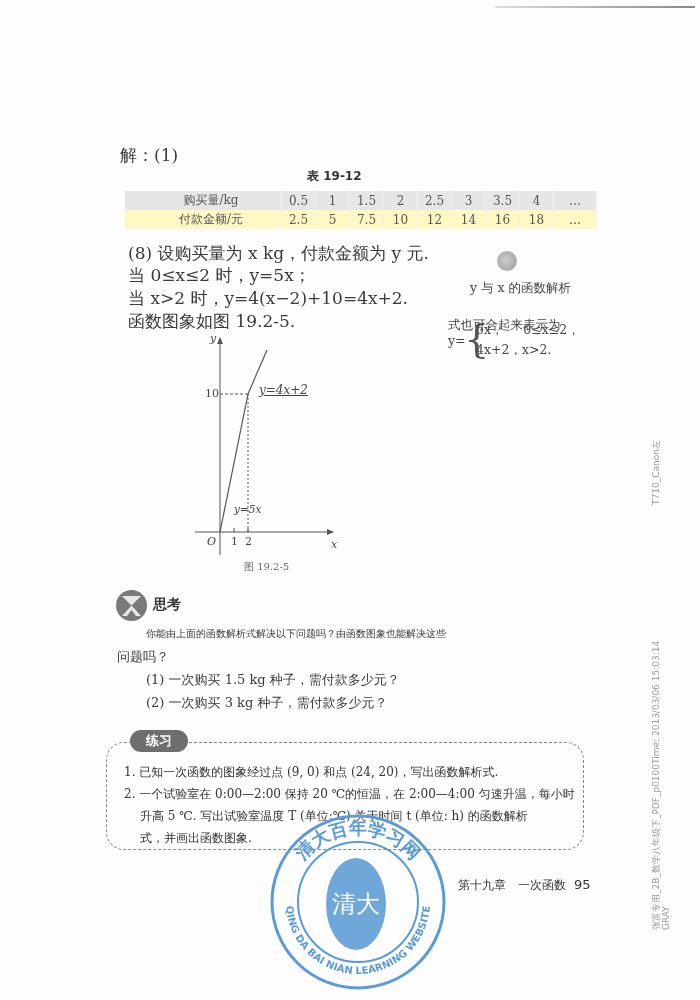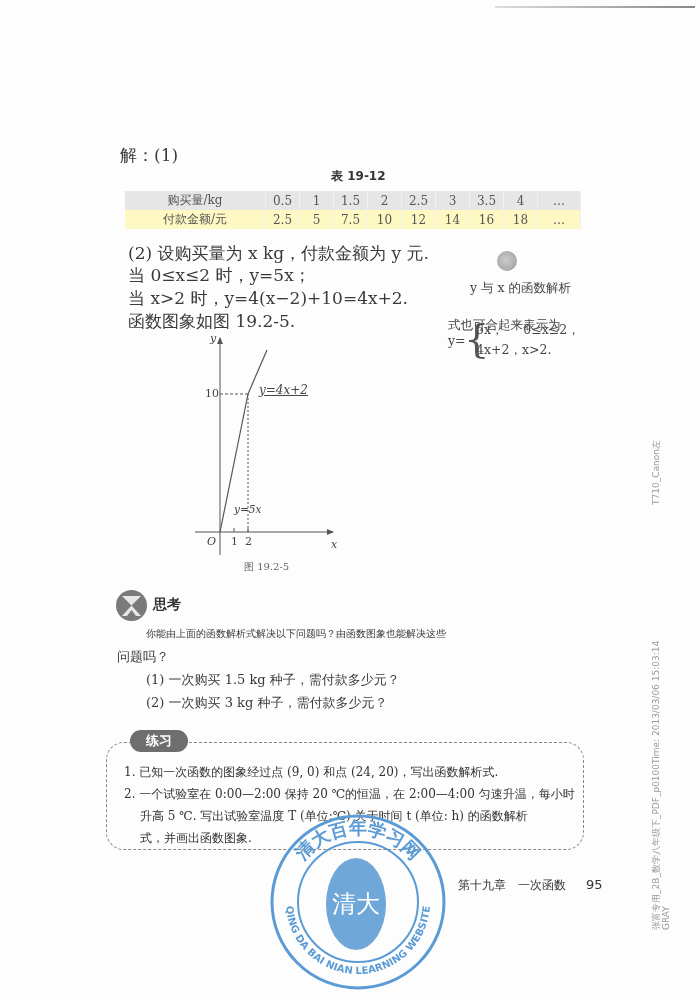--- a/index.html
+++ b/index.html
@@ -6,48 +6,48 @@
   body { width:700px; height:1000px; background:#fdfdfd; position:relative; overflow:hidden;
          font-family:"DejaVu Serif", "Liberation Serif", serif; color:#444; }
   .abs { position:absolute; }
   .topline { left:495px; top:6px; width:200px; height:2px; background:linear-gradient(90deg,#ddd,#888); }
   .txt { font-size:17px; line-height:18px; white-space:nowrap; color:#3a3a3a; }
   .caption { font-family:"DejaVu Sans", sans-serif; font-weight:bold; font-size:12px; color:#333; }
   table.tbl { border-collapse:collapse; font-size:12px; color:#555; font-family:"DejaVu Serif", serif; }
   table.tbl td { height:19px; text-align:center; padding:0; border-right:1px solid #f2f2f2; }
   table.tbl tr.r1 td { background:#e6e6e6; }
   table.tbl tr.r2 td { background:#fef9c3; }
-  table.tbl td.hd { width:140px; }
+  table.tbl td.hd { width:140px;padding-left:16px; }
   table.tbl td.v { width:33px; }
   table.tbl td.dots { width:42px; }
   .sidenote { font-size:12.5px; line-height:20px; color:#444; }
   .bulb { left:497px; top:251px; width:20px; height:20px; border-radius:50%;
           background:radial-gradient(circle at 45% 45%, #ccc, #999); }
   .brace { font-size:40px; line-height:40px; color:#555; font-family:"DejaVu Serif", serif; font-weight:100; }
   .think-icon { left:116px; top:590px; width:31px; height:31px; border-radius:50%; background:#7a7a7a; overflow:hidden; }
   .think-title { left:153px; top:596px; font-family:"DejaVu Sans", sans-serif; font-weight:bold; font-size:14px; color:#333; }
   .practice-box { left:106px; top:742px; width:476px; height:106px; border:1.5px dashed #888; border-radius:18px; }
   .practice-tab { left:130px; top:730px; width:58px; height:22px; border-radius:11px; background:#6e6e6e;
                   color:#fff; font-family:"DejaVu Sans", sans-serif; font-weight:bold; font-size:13px; text-align:center; line-height:22px; }
   .ex { font-size:12px; line-height:22px; color:#333; white-space:nowrap; }
   .footer { left:458px; top:877px; font-family:"DejaVu Sans", sans-serif; font-size:12px; color:#333; white-space:nowrap; }
-  .footer .pg { margin-left:20px; font-size:13px; }
+  .footer .pg { margin-left:8px; font-size:13px; }
   .vert { font-family:"DejaVu Sans", sans-serif; font-size:9px; color:#999; white-space:nowrap;
           transform-origin:left top; transform:rotate(-90deg); }
   .stamp { left:268px; top:812px; width:180px; height:180px; }
   .graph { left:190px; top:330px; width:160px; height:245px; }
 </style>
 </head>
 <body>
 
 <div class="abs topline"></div>
 
 <div class="abs txt" style="left:120px;top:146px;">解：(1)</div>
 
-<div class="abs caption" style="left:331px;top:168px;">表 19-12</div>
+<div class="abs caption" style="left:307px;top:168px;">表 19-12</div>
 
 <table class="abs tbl" style="left:125px;top:191px;">
   <tbody>
       <tr class="r1">
     <td class="hd">购买量/kg</td>
     <td class="v">0.5</td>
     <td class="v">1</td>
     <td class="v">1.5</td>
     <td class="v">2</td>
     <td class="v">2.5</td>
@@ -64,21 +64,21 @@
     <td class="v">10</td>
     <td class="v">12</td>
     <td class="v">14</td>
     <td class="v">16</td>
     <td class="v">18</td>
     <td class="dots">…</td>
   </tr>
 </tbody>
   </table>
 
-<div class="abs txt" style="left:128px;top:244px;">(2) 设购买量为 x kg，付款金额为 y 元.</div>
+<div class="abs txt" style="left:128px;top:244px;">(8) 设购买量为 x kg，付款金额为 y 元.</div>
 <div class="abs txt" style="left:128px;top:266px;">当 0≤x≤2 时，y=5x；</div>
 <div class="abs txt" style="left:128px;top:289px;">当 x&gt;2 时，y=4(x−2)+10=4x+2.</div>
 <div class="abs txt" style="left:128px;top:312px;">函数图象如图 19.2-5.</div>
 
 <div class="abs bulb"></div>
 <div class="abs sidenote" style="left:470px;top:278px;">y 与 x 的函数解析</div>
 <div class="abs sidenote" style="left:448px;top:300px;margin-top:15px;">式也可合起来表示为</div>
 <div class="abs sidenote" style="left:448px;top:331px;">y=</div>
 <div class="abs brace" style="left:464px;top:318px;">{</div>
 <div class="abs sidenote" style="left:476px;top:320px;white-space:pre;">5x，     0≤x≤2，</div>

